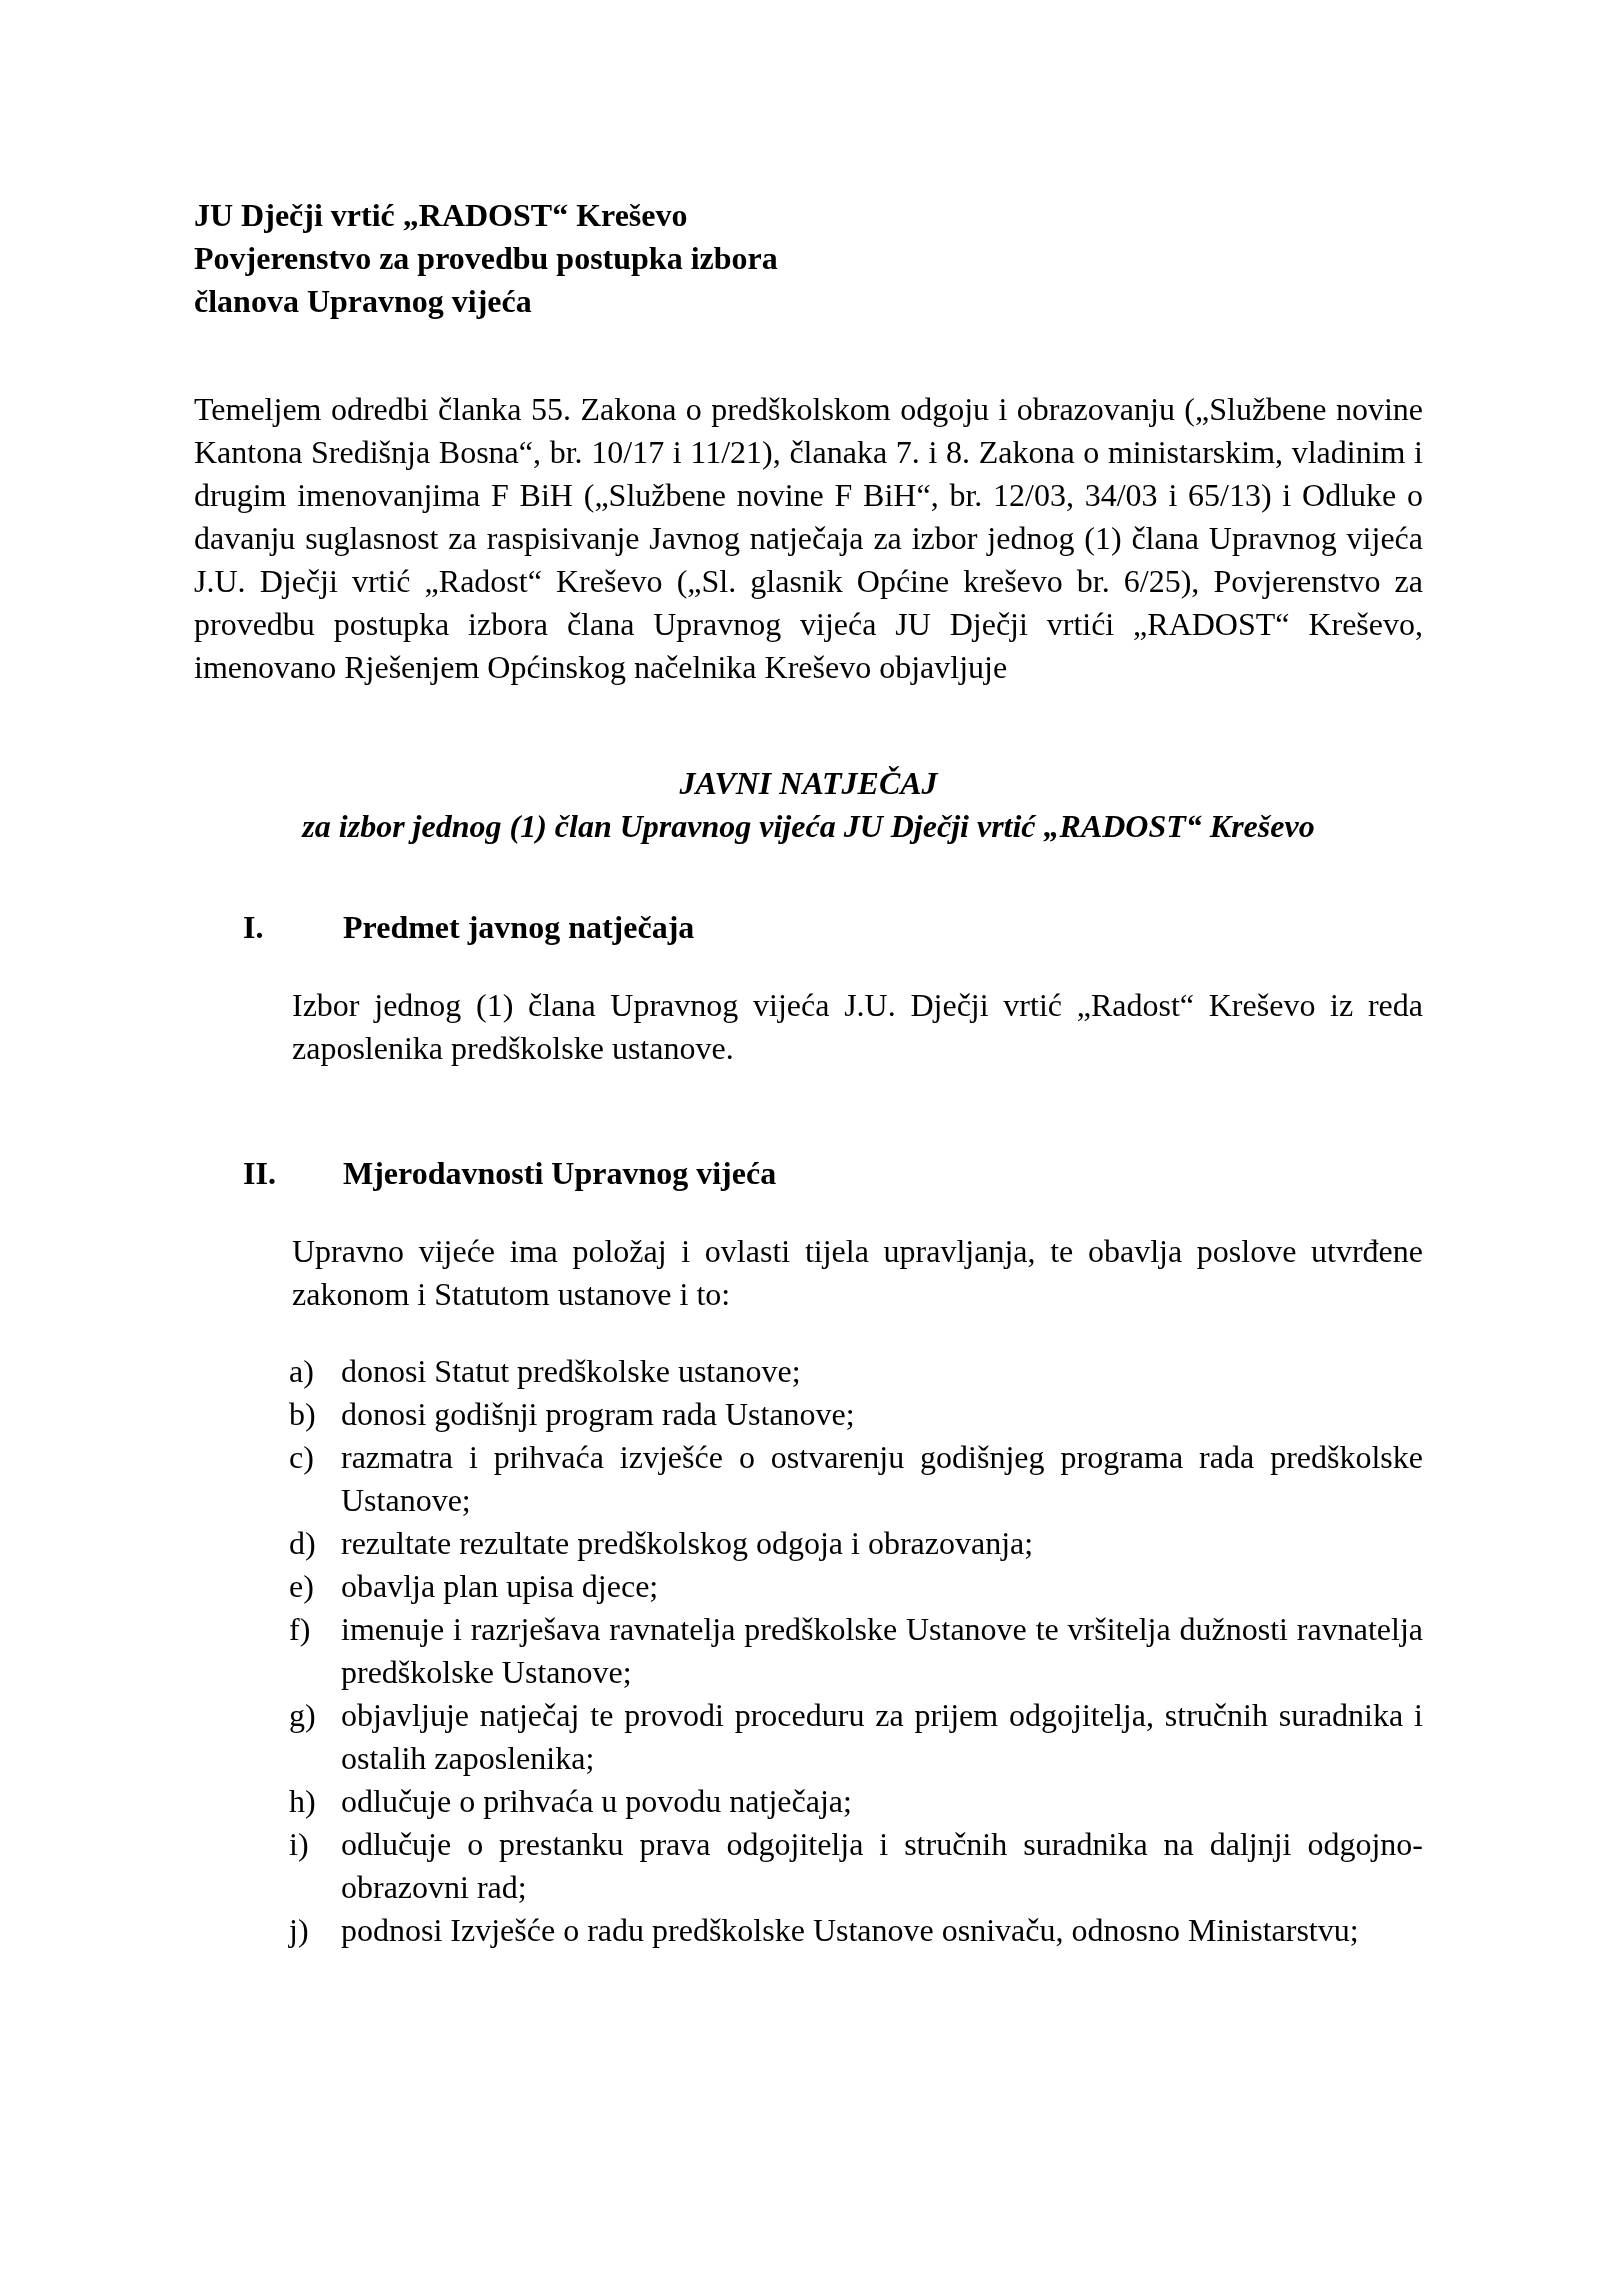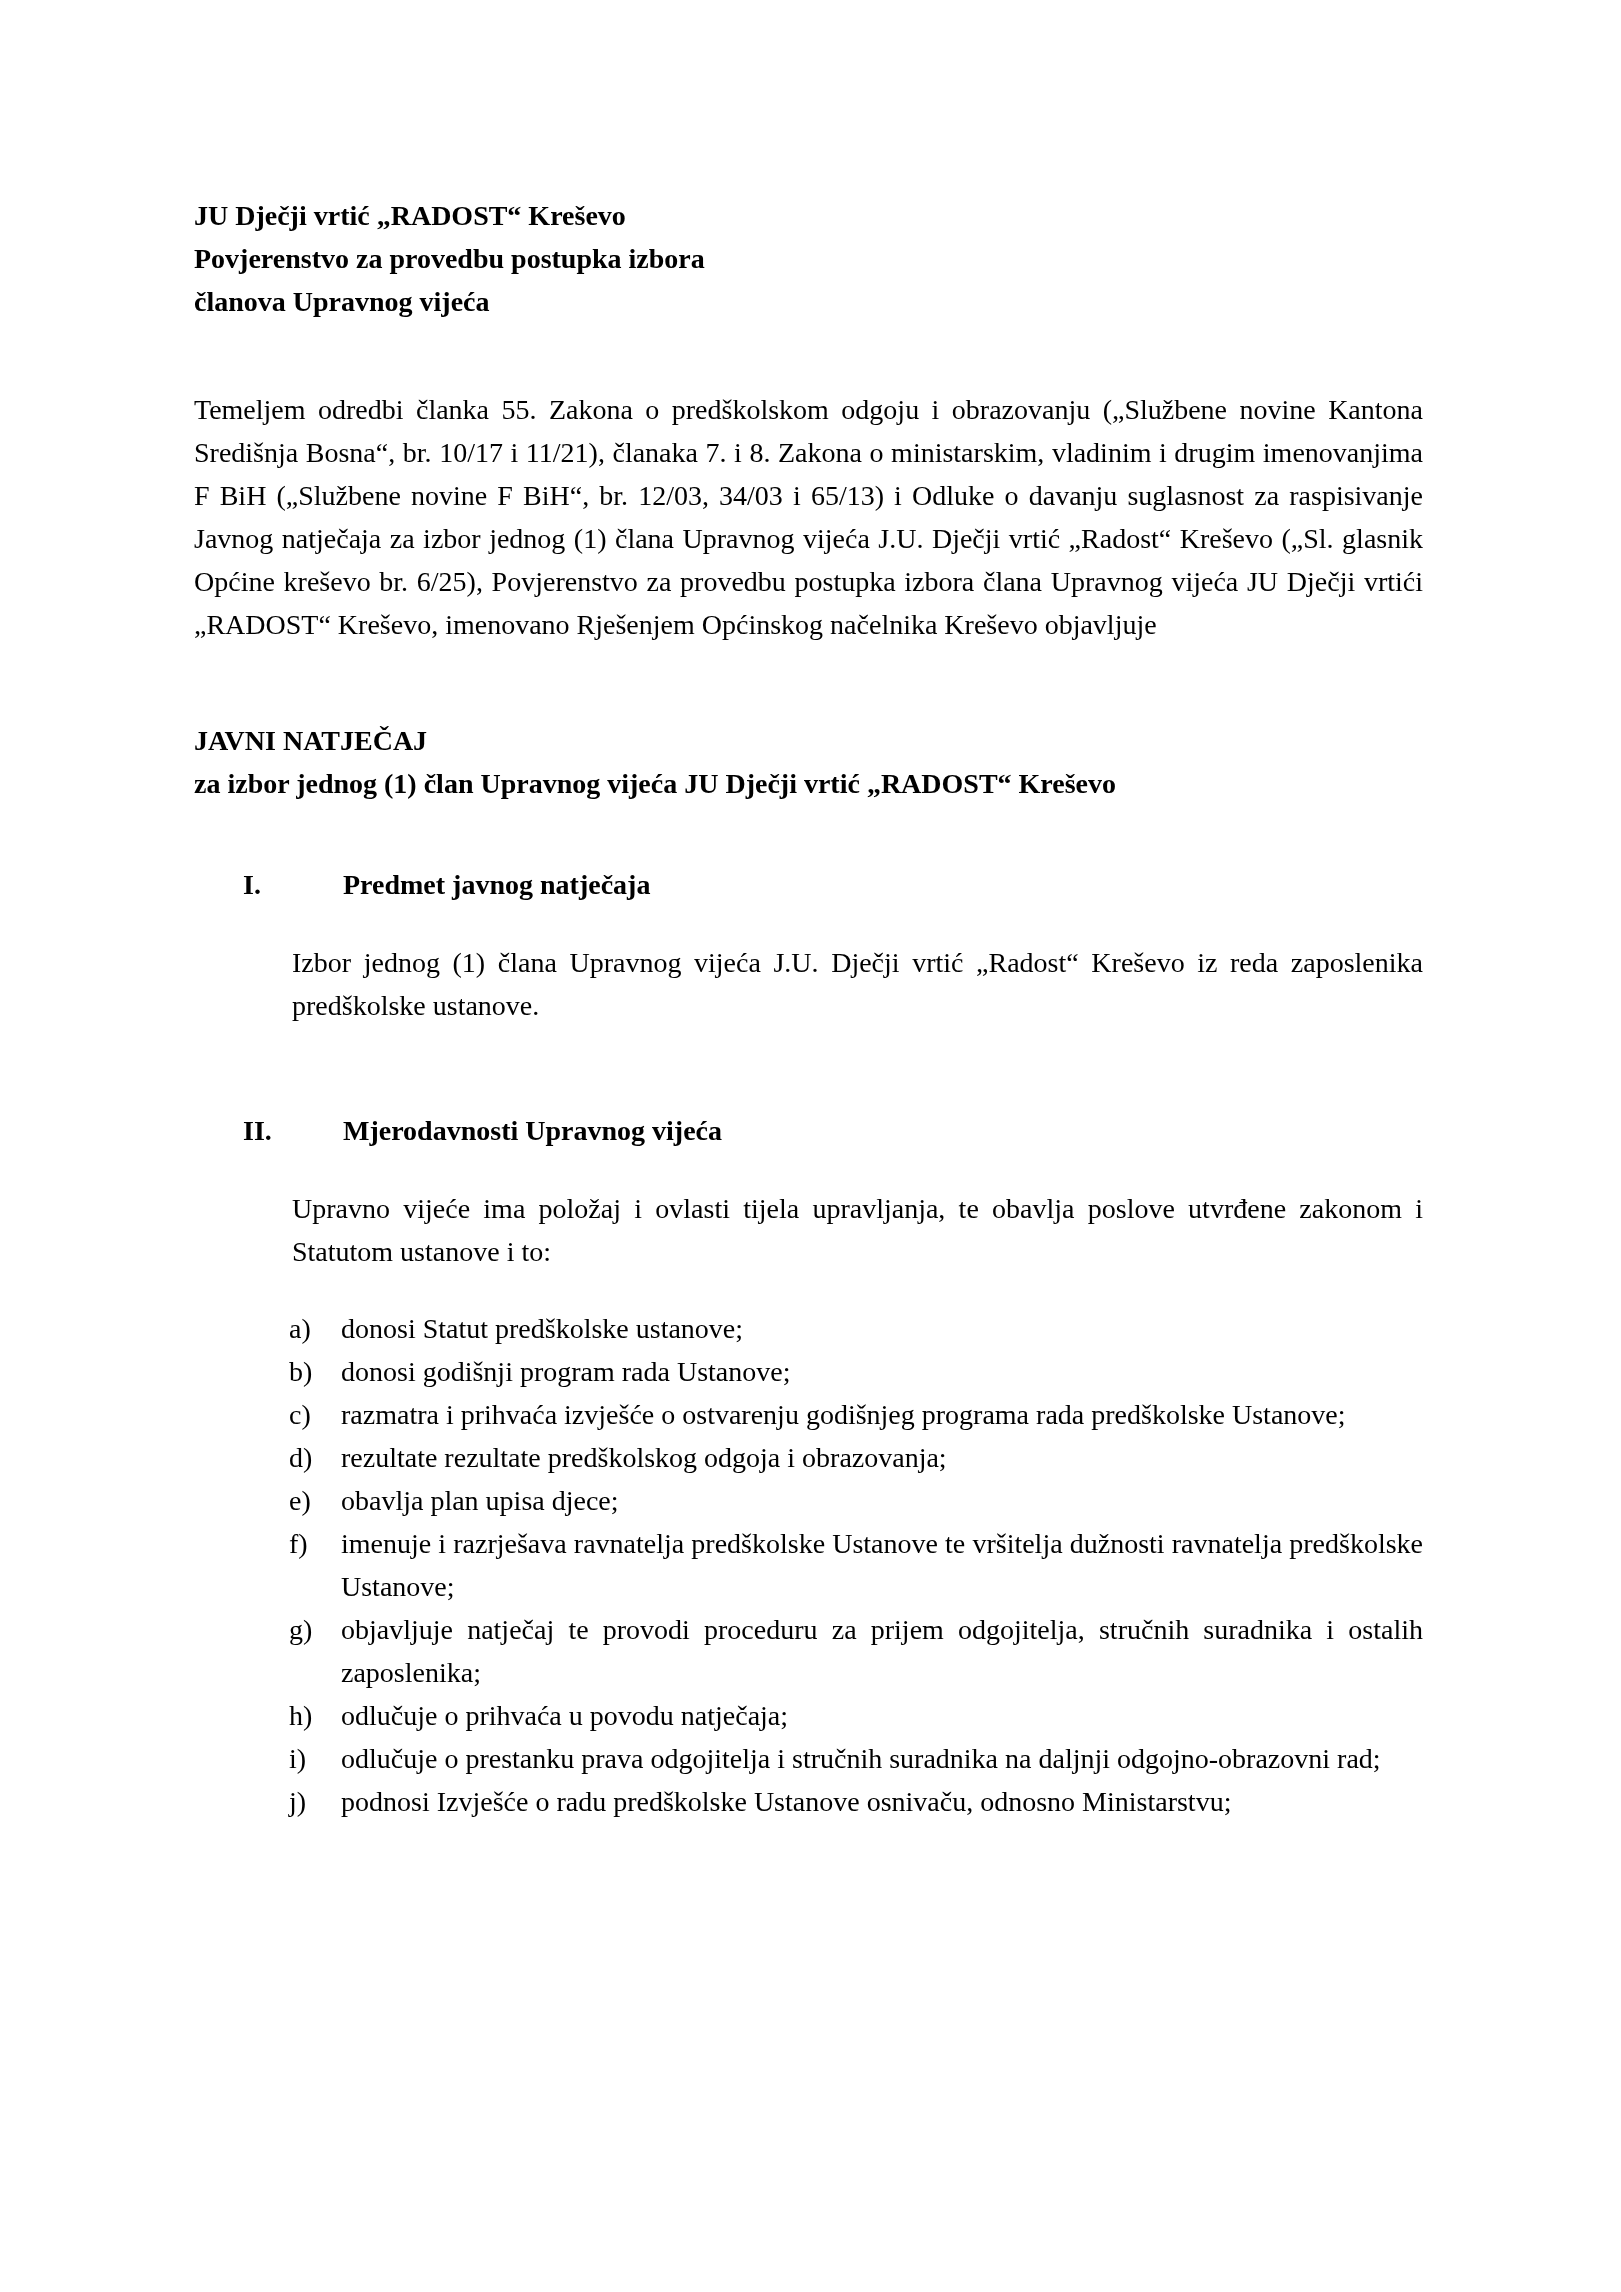--- a/index.html
+++ b/index.html
@@ -8,38 +8,40 @@
     background: #ffffff;
   }
   .page {
     position: relative;
     width: 1621px;
     height: 2293px;
     box-sizing: border-box;
     background: #ffffff;
     color: #000000;
     font-family: "Liberation Serif", "DejaVu Serif", serif;
-    font-size: 28px;
+    font-size: 32px;
     line-height: 43px;
     padding: 194px 198px 0 194px;
     overflow: hidden;
   }
   .letterhead {
     font-weight: bold;
   }
   .meta-block {
     margin-top: 43px;
   }
   .intro {
     margin-top: 65px;
     text-align: justify;
   }
   .title-block {
     margin-top: 73px;
+    text-align: center;
     font-weight: bold;
+    font-style: italic;
   }
   .section-heading {
     position: relative;
     padding-left: 149px;
     font-weight: bold;
   }
   .section-heading .sec-num {
     position: absolute;
     left: 49px;
     top: 0;

